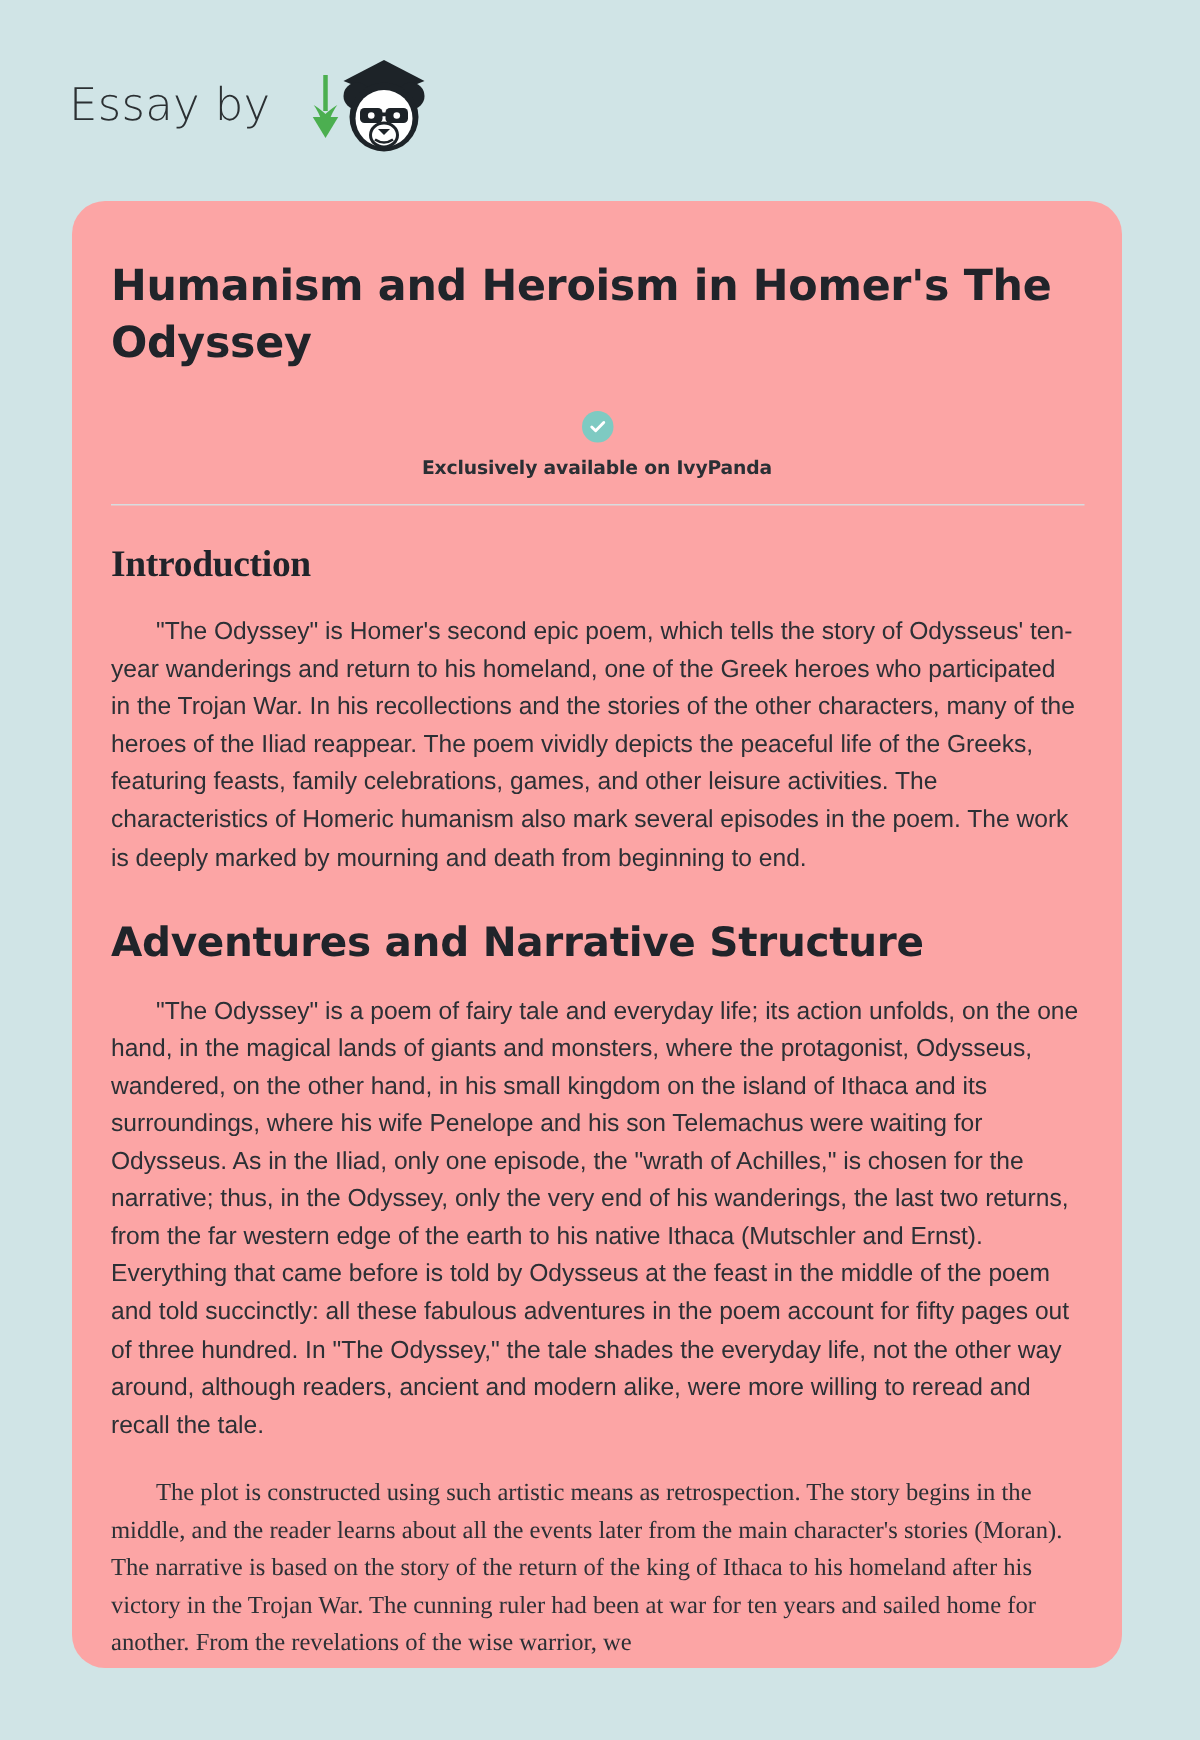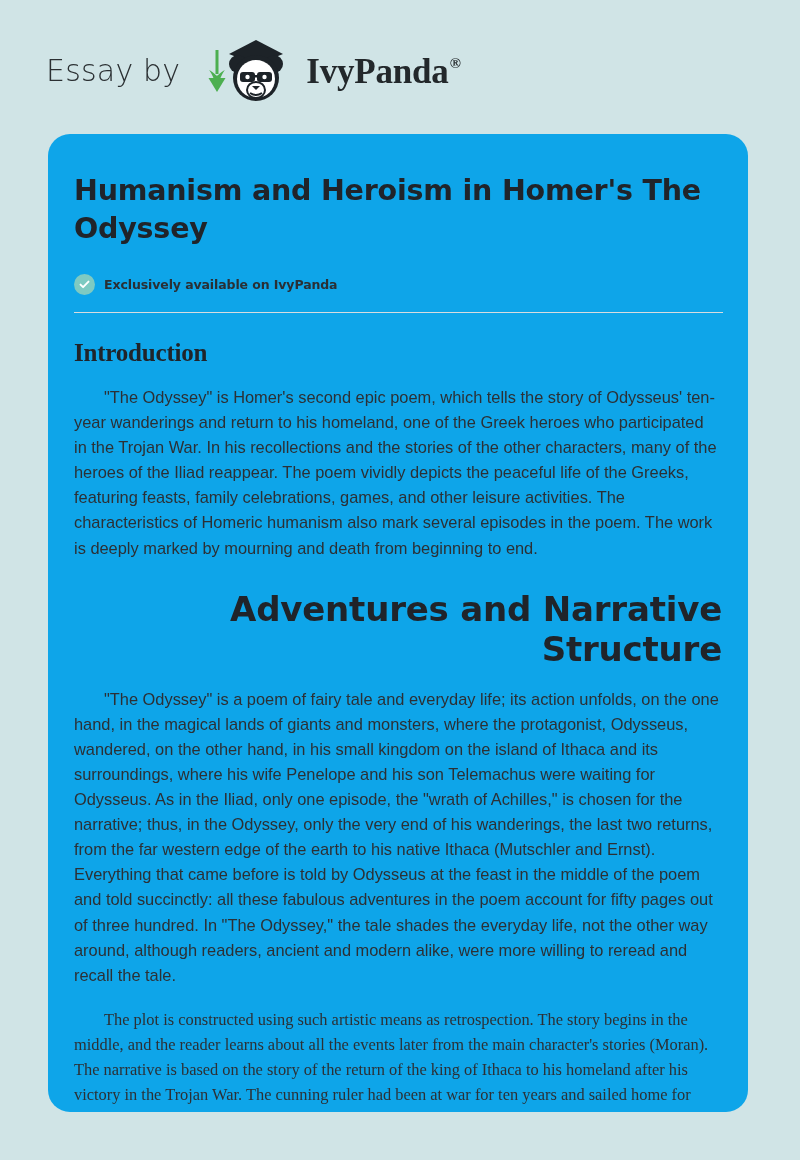--- a/index.html
+++ b/index.html
@@ -70,21 +70,21 @@
     left: 1px;
   }
 
   
   .card {
     position: absolute;
     left: 48px;
     top: 134px;
     width: 700px;
     height: 978px;
-    background: #0ea5e9;
+    background: #fca5a5;
     border-radius: 22px;
     overflow: hidden;
   }
   .card-inner {
     padding: 38px 26px 0 26px;
   }
 
   .doc-title {
     font-family: "DejaVu Sans", sans-serif;
     font-size: 28.5px;
@@ -94,20 +94,21 @@
     margin: 0;
     letter-spacing: -0.2px;
     max-width: 640px;
   }
 
   .exclusive-row {
     display: flex;
     align-items: center;
     gap: 9px;
     margin-top: 26px;
+    flex-direction: column;
   }
   .check-badge {
     width: 21px;
     height: 21px;
     border-radius: 50%;
     background: #7ecac2;
     display: flex;
     align-items: center;
     justify-content: center;
     flex: 0 0 auto;
@@ -132,26 +133,25 @@
   .h2-intro {
     font-family: Liberation Serif, serif;
     font-size: 25px;
     font-weight: bold;
     color: #20242a;
     margin: 26px 0 0 0;
     letter-spacing: -0.2px;
   }
   .h2-section {
     font-family: "DejaVu Sans", sans-serif;
-    font-size: 34px;
+    font-size: 27px;
     font-weight: bold;
     color: #20242a;
     margin: 28px 0 0 0;
     letter-spacing: -0.2px;
-    text-align: right;
   }
 
   p.body {
     font-family: "Liberation Sans", sans-serif;
     font-size: 16.4px;
     line-height: 25.1px;
     color: #2c3035;
     margin: 18px 0 0 0;
     text-indent: 30px;
     width: 646px;
@@ -191,21 +191,20 @@
           <rect x="59" y="38" width="15" height="10" rx="3" fill="#1d2328"></rect>
           <rect x="56" y="41" width="4" height="2.5" fill="#1d2328"></rect>
           <circle cx="49.5" cy="43" r="2.2" fill="#ffffff"></circle>
           <circle cx="66.5" cy="43" r="2.2" fill="#ffffff"></circle>
 
           <ellipse cx="58" cy="56" rx="9" ry="8" fill="#ffffff" stroke="#1d2328" stroke-width="2"></ellipse>
           <path d="M54 52 L62 52 L58 56 Z" fill="#1d2328"></path>
           <path d="M52 59 Q58 63 64 59" stroke="#1d2328" stroke-width="1.8" fill="none"></path>
         </svg>
       </span>
-      <span class="wordmark"><span>IvyPanda</span><span class="reg">®</span></span>
     </div>
   </div>
 
   <div class="card">
     <div class="card-inner">
 
       <h1 class="doc-title">Humanism and Heroism in Homer's The Odyssey</h1>
 
       <div class="exclusive-row">
         <span class="check-badge">

